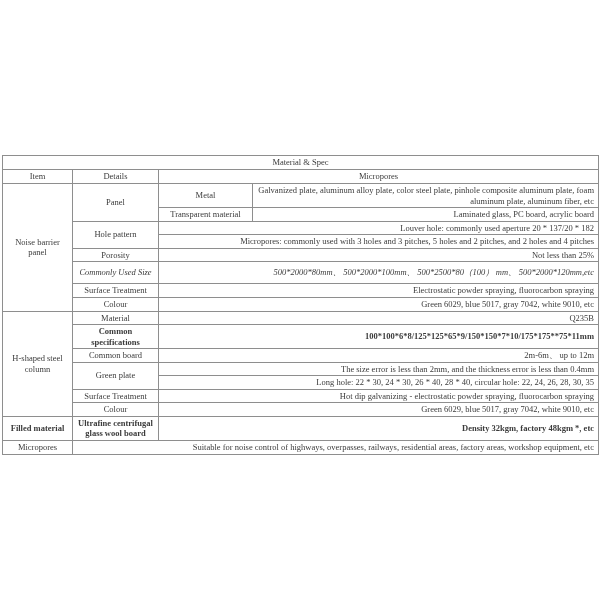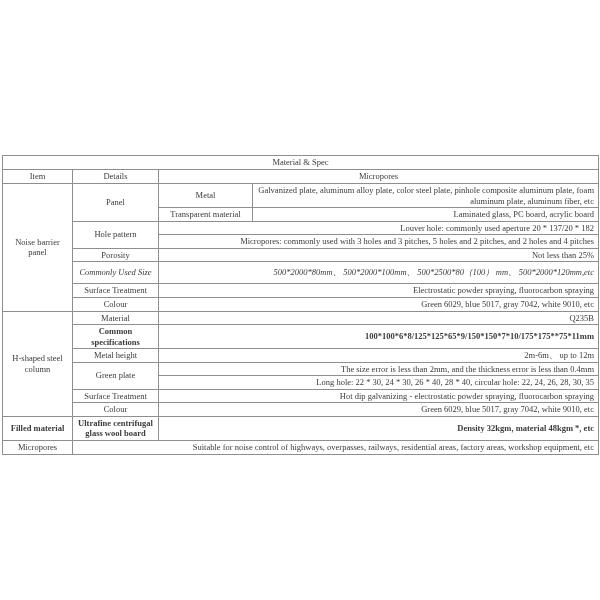--- a/index.html
+++ b/index.html
@@ -101,21 +101,21 @@
     <tr class="h13">
       <td rowspan="7" class="c">H-shaped steel column</td>
       <td class="c">Material</td>
       <td colspan="2" class="d">Q235B</td>
     </tr>
     <tr class="h23">
       <td class="c">Common specifications</td>
       <td colspan="2" class="d">100*100*6*8/125*125*65*9/150*150*7*10/175*175**75*11mm</td>
     </tr>
     <tr class="h13">
-      <td class="c">Metal height</td>
+      <td class="c">Common board</td>
       <td colspan="2" class="d">2m-6m、 up to 12m</td>
     </tr>
     <tr class="h13">
       <td rowspan="2" class="c">Green plate</td>
       <td colspan="2" class="d">The size error is less than 2mm, and the thickness error is less than 0.4mm</td>
     </tr>
     <tr class="h13">
       <td colspan="2" class="d">Long hole: 22 * 30, 24 * 30, 26 * 40, 28 * 40, circular hole: 22, 24, 26, 28, 30, 35</td>
     </tr>
     <tr class="h13">
@@ -123,21 +123,21 @@
       <td colspan="2" class="d">Hot dip galvanizing - electrostatic powder spraying, fluorocarbon spraying</td>
     </tr>
     <tr class="h13">
       <td class="c">Colour</td>
       <td colspan="2" class="d">Green 6029, blue 5017, gray 7042, white 9010, etc</td>
     </tr>
 
     <tr class="h23">
       <td class="c">Filled material</td>
       <td class="c">Ultrafine centrifugal glass wool board</td>
-      <td colspan="2" class="d">Density 32kgm, material 48kgm *, etc</td>
+      <td colspan="2" class="d">Density 32kgm, factory 48kgm *, etc</td>
     </tr>
 
     <tr class="h14">
       <td class="c">Micropores</td>
       <td colspan="3" class="d">Suitable for noise control of highways, overpasses, railways, residential areas, factory areas, workshop equipment, etc</td>
     </tr>
   </tbody>
     </table>
 </div>
 

